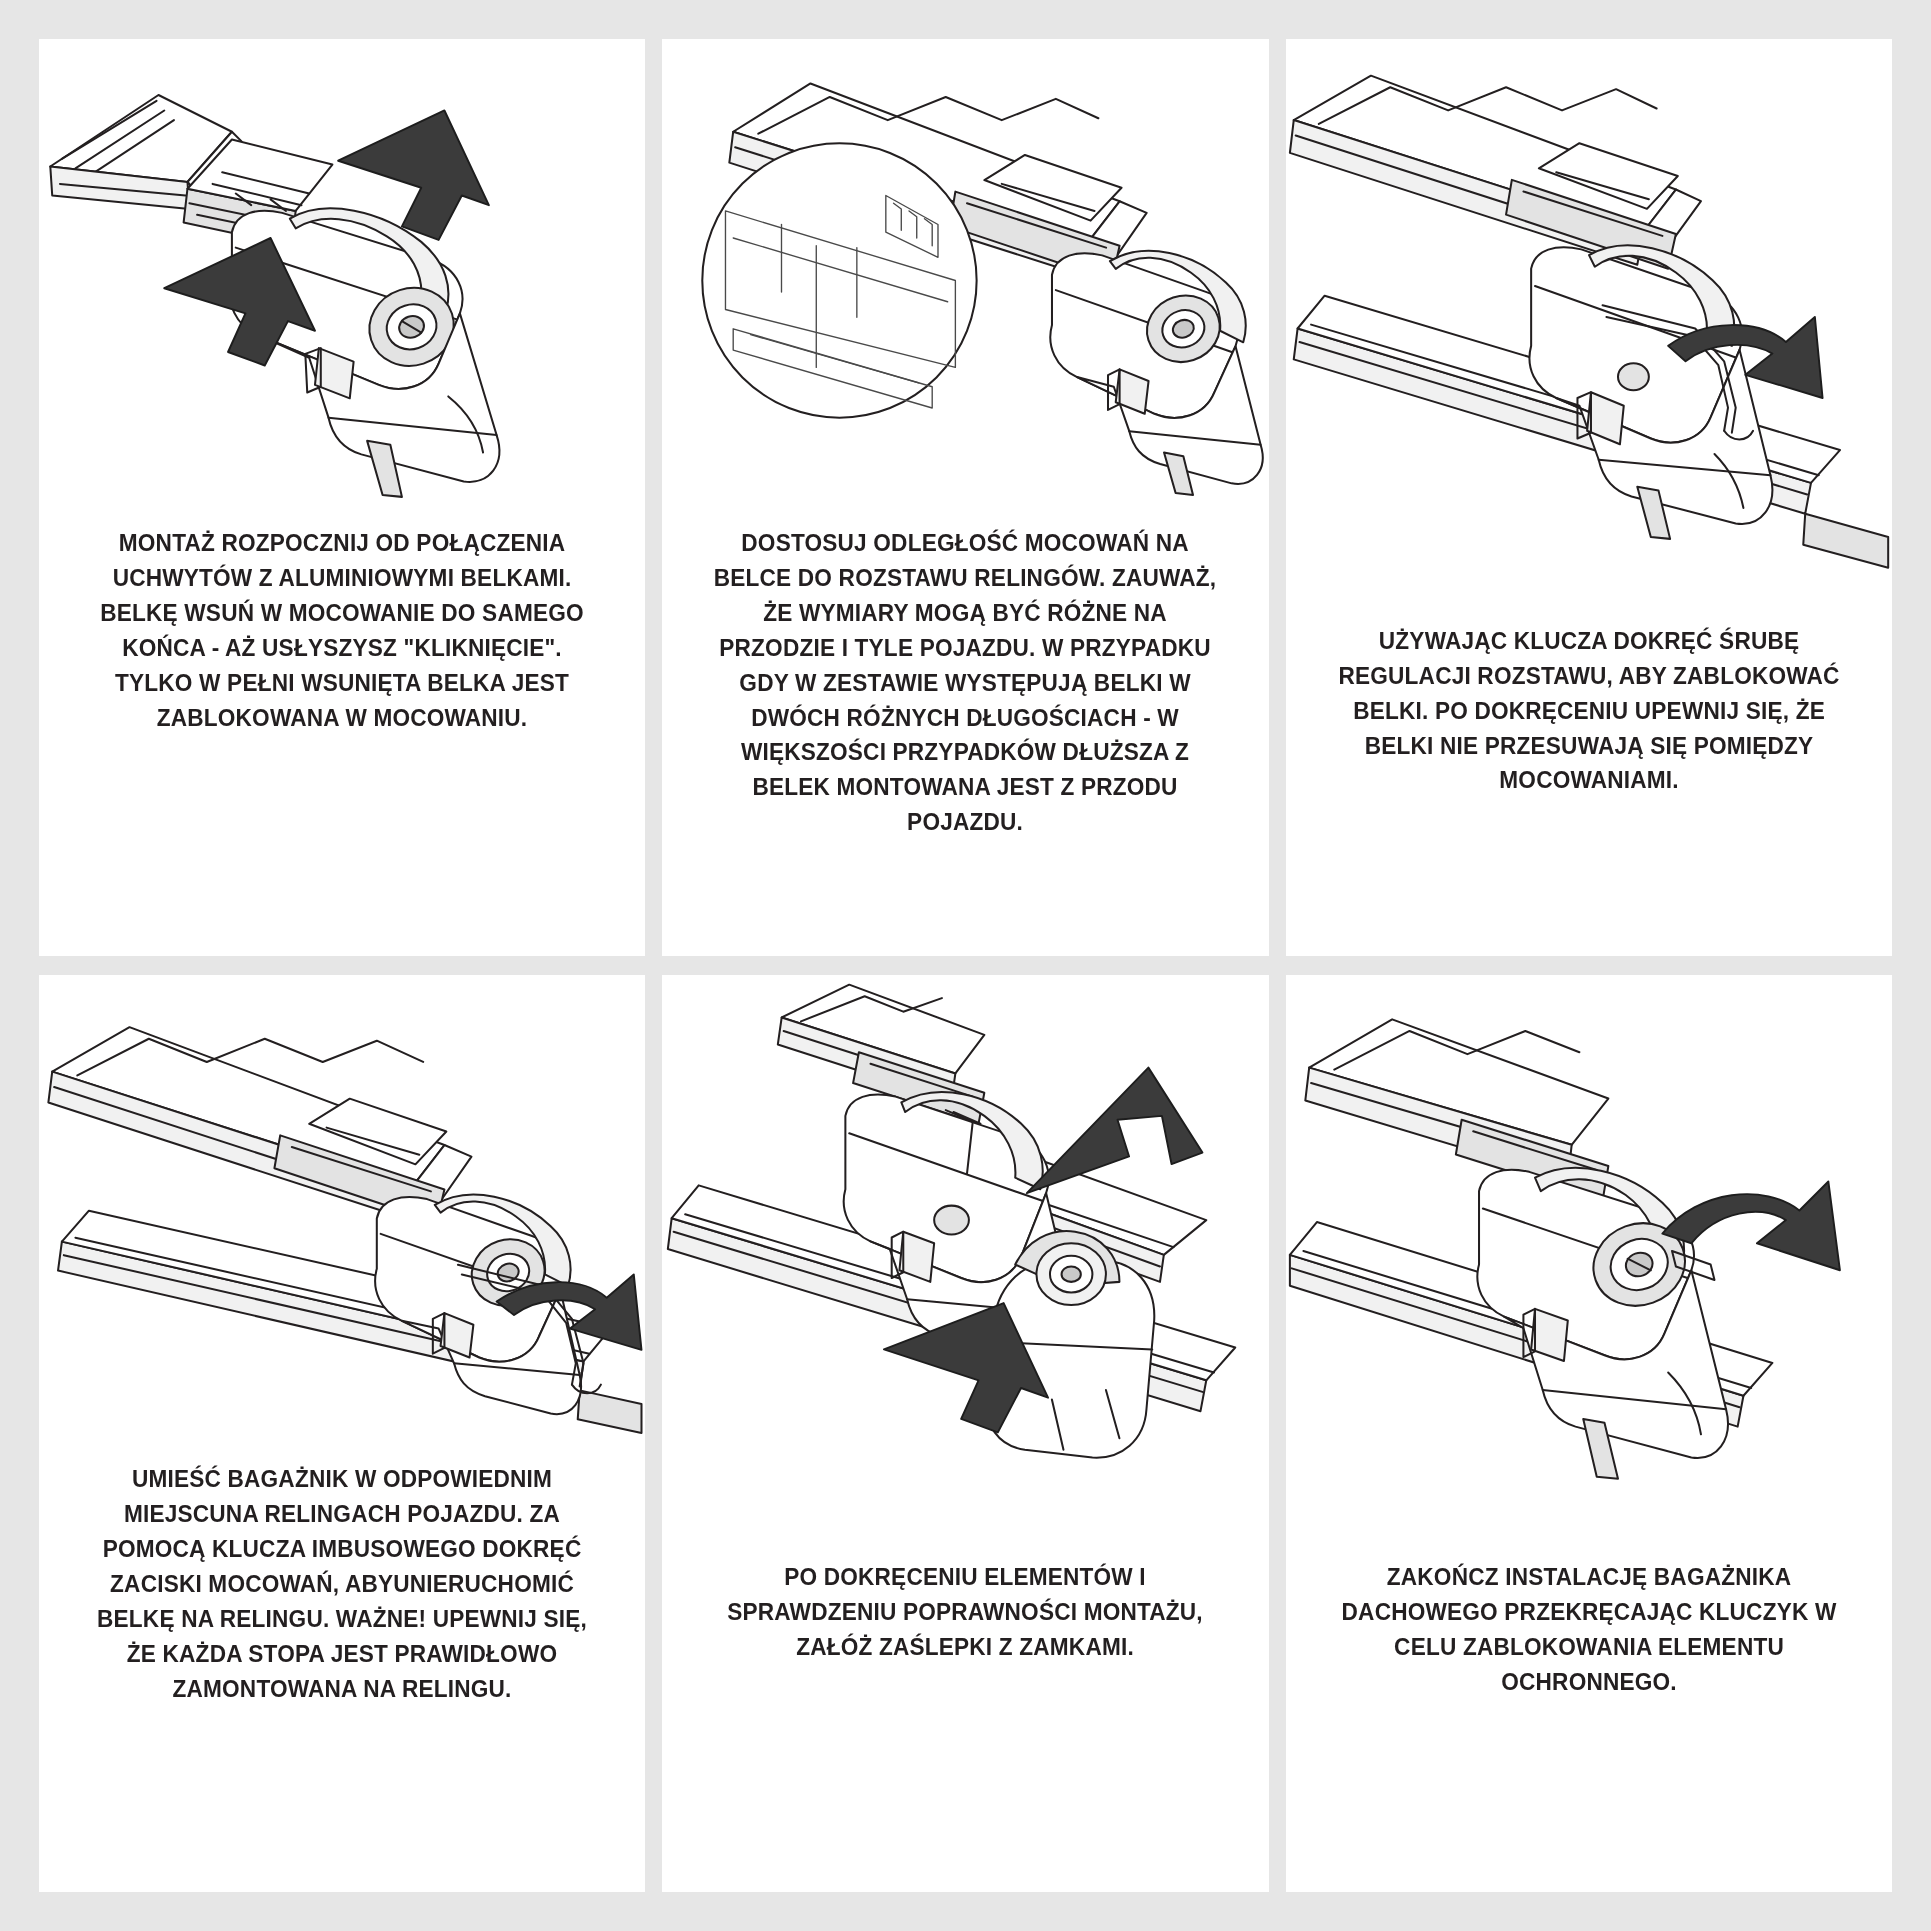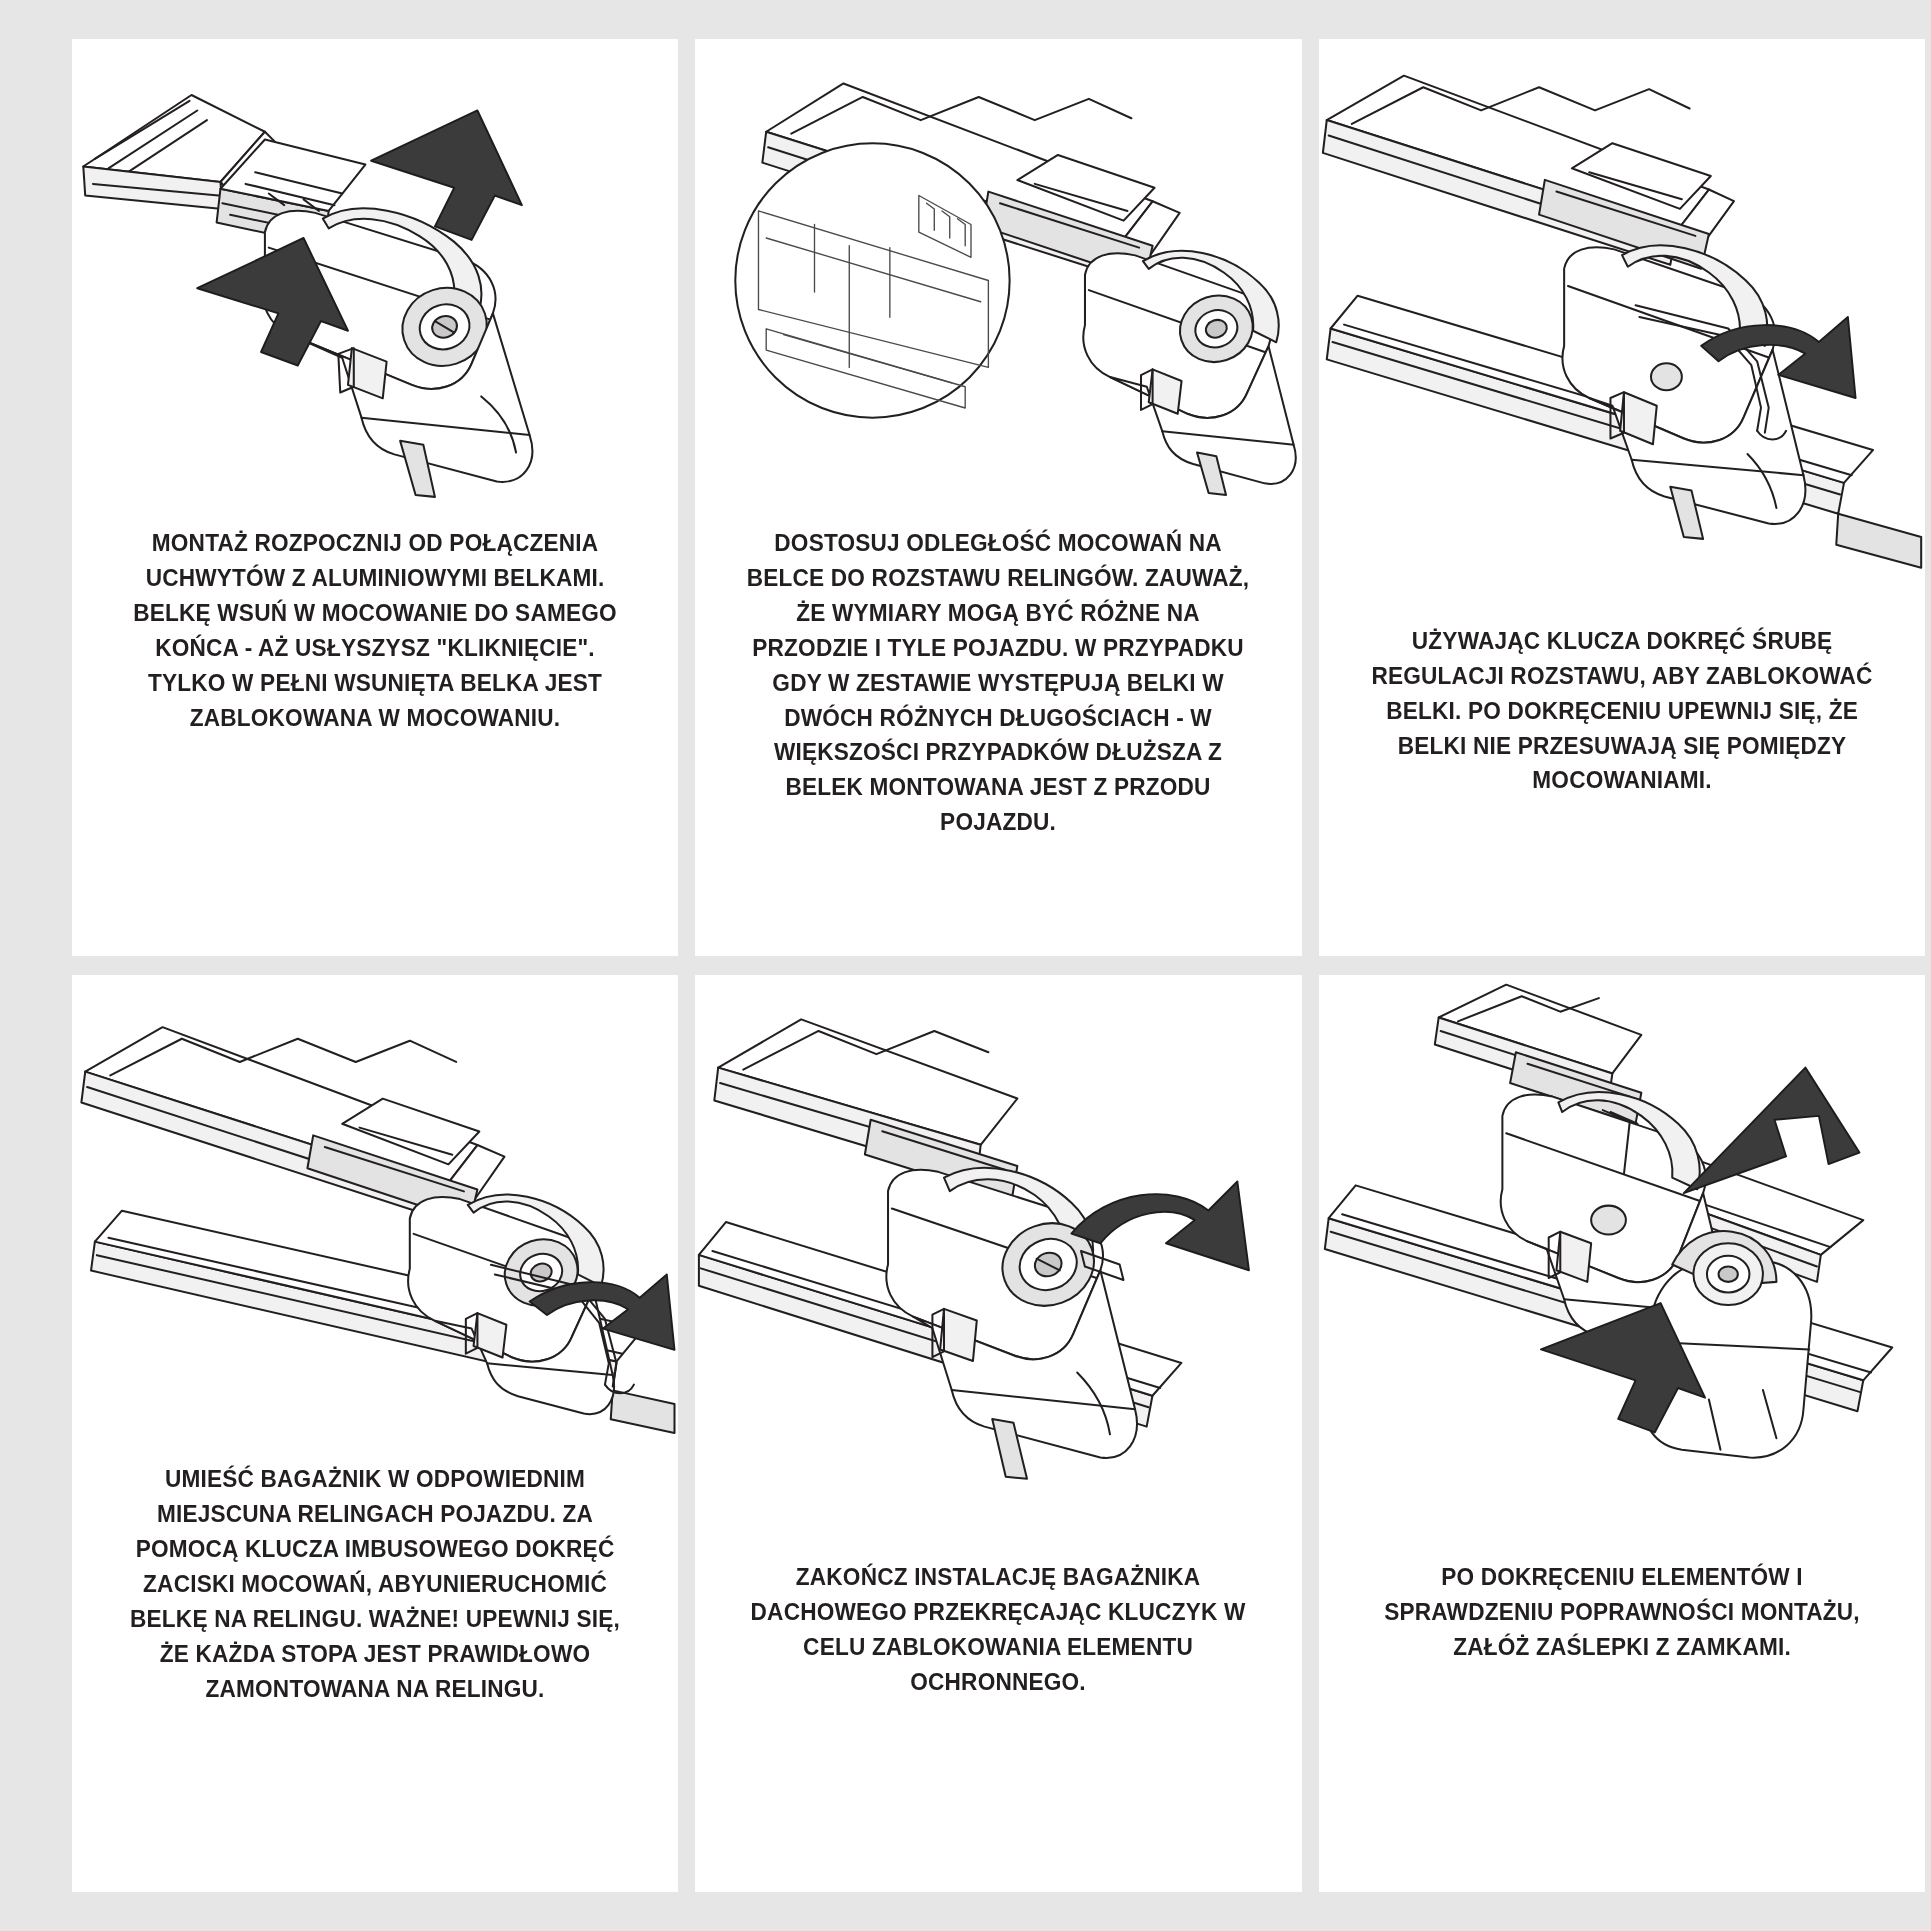--- a/index.html
+++ b/index.html
@@ -22,21 +22,20 @@
     background: #e6e6e6;
   }
   .grid {
     display: grid;
     grid-template-columns: repeat(3, 1fr);
     grid-template-rows: repeat(2, 1fr);
     column-gap: 17.4px;
     row-gap: 19.3px;
     width: 100%;
     height: 100%;
-    margin-left: 33px;
   }
   .panel {
     background: #ffffff;
     position: relative;
     display: flex;
     flex-direction: column;
     overflow: hidden;
   }
   .art {
     position: relative;
@@ -267,63 +266,20 @@
           </g>
         </svg>
       </div>
       <div class="caption">UMIEŚĆ BAGAŻNIK W ODPOWIEDNIM MIEJSCUNA RELINGACH POJAZDU. ZA POMOCĄ KLUCZA IMBUSOWEGO DOKRĘĆ ZACISKI MOCOWAŃ, ABYUNIERUCHOMIĆ BELKĘ NA RELINGU. WAŻNE! UPEWNIJ SIĘ, ŻE KAŻDA STOPA JEST PRAWIDŁOWO ZAMONTOWANA NA RELINGU.</div>
     </div>
 
     <div class="panel panel-row2">
       <div class="art">
         <svg viewBox="0 0 620 600" preserveAspectRatio="xMidYMid meet">
           <g>
-            <path class="fill-gr" d="M0 290 L470 436 L464 468 L0 322 Z"></path>
-            <path class="ln" d="M2 304 L466 448"></path>
-            <path class="fill-lt" d="M0 290 L28 256 L500 402 L470 436 Z"></path>
-            <path class="ln" d="M14 286 L478 428"></path>
-          </g>
-          <g>
-            <path class="fill-lt" d="M20 96 L106 46 L330 128 L292 176 Z"></path>
-            <path class="ln" d="M46 98 L124 58 L184 82 L244 58 L300 80"></path>
-            <path class="fill-gr" d="M20 96 L292 176 L288 212 L16 130 Z"></path>
-            <path class="ln" d="M22 112 L288 190"></path>
-            <path class="fill-gr2" d="M178 150 L330 198 L324 234 L172 186 Z"></path>
-            <path class="ln" d="M190 162 L318 202"></path>
-          </g>
-          <g>
-            <path class="fill-lt" d="M196 224 C200 204 222 198 248 204 L386 248 C414 258 424 284 416 306 L388 372 C378 396 350 404 326 394 L222 354 C200 344 190 322 196 300 Z"></path>
-            <path class="ln" d="M200 242 L412 314"></path>
-            <path class="fill-gr" d="M254 210 C294 188 352 204 386 236 C408 256 412 282 406 304 L380 292 C382 268 370 244 348 228 C316 206 282 208 260 224 Z"></path>
-            <path class="fill-lt" d="M222 354 L326 394 C350 404 378 396 388 372 L416 306 L452 450 C460 482 442 504 416 500 L296 468 C276 462 266 448 262 430 L242 366 Z"></path>
-            <path class="ln" d="M262 430 L452 450"></path>
-            <path class="fill-gr" d="M254 346 L288 358 L284 400 L250 388 Z"></path>
-            <path class="ln" d="M242 352 L254 346 L254 390 L242 396 Z"></path>
-            <path class="fill-gr2" d="M304 460 L318 520 L340 522 L326 464 Z"></path>
-            <path class="ln" d="M392 412 C410 430 422 452 426 476"></path>
-          </g>
-          <g>
-            <ellipse class="fill-gr2" cx="362" cy="300" rx="48" ry="42" transform="rotate(-20 362 300)"></ellipse>
-            <ellipse class="fill-lt" cx="362" cy="300" rx="30" ry="26" transform="rotate(-20 362 300)"></ellipse>
-            <ellipse class="fill-dk" cx="362" cy="300" rx="14" ry="12" transform="rotate(-20 362 300)"></ellipse>
-            <path class="ln" d="M350 294 L374 306"></path>
-            <path class="ln" d="M396 286 L436 300 L440 316 L400 302 Z"></path>
-          </g>
-          <g>
-            <path class="arrow" d="M386 268 C424 222 492 216 528 244 L558 214 L570 306 L484 278 L514 254 C488 238 444 244 416 278 Z"></path>
-          </g>
-        </svg>
-      </div>
-      <div class="caption">ZAKOŃCZ INSTALACJĘ BAGAŻNIKA DACHOWEGO PRZEKRĘCAJĄC KLUCZYK W CELU ZABLOKOWANIA ELEMENTU OCHRONNEGO.</div>
-    </div>
-
-    <div class="panel panel-row2">
-      <div class="art">
-        <svg viewBox="0 0 620 600" preserveAspectRatio="xMidYMid meet">
-          <g>
             <path class="fill-gr" d="M6 252 L560 420 L554 452 L2 284 Z"></path>
             <path class="ln" d="M8 266 L556 432"></path>
             <path class="fill-lt" d="M6 252 L34 218 L590 386 L560 420 Z"></path>
             <path class="ln" d="M20 248 L568 412"></path>
           </g>
           <g>
             <path class="fill-lt" d="M120 44 L190 10 L330 62 L300 102 Z"></path>
             <path class="ln" d="M140 48 L206 22 L246 38 L286 24"></path>
             <path class="fill-gr" d="M120 44 L300 102 L296 130 L116 72 Z"></path>
             <path class="ln" d="M122 58 L296 114"></path>
@@ -362,15 +318,58 @@
             <path class="arrow" d="M374 226 L480 188 L468 150 L514 146 L524 196 L556 184 L500 96 Z"></path>
           </g>
           <g>
             <path class="arrow" d="M226 388 L324 420 L306 460 L344 474 L368 428 L396 438 L350 340 Z"></path>
           </g>
         </svg>
       </div>
       <div class="caption">PO DOKRĘCENIU ELEMENTÓW I SPRAWDZENIU POPRAWNOŚCI MONTAŻU, ZAŁÓŻ ZAŚLEPKI Z ZAMKAMI.</div>
     </div>
 
+    <div class="panel panel-row2">
+      <div class="art">
+        <svg viewBox="0 0 620 600" preserveAspectRatio="xMidYMid meet">
+          <g>
+            <path class="fill-gr" d="M0 290 L470 436 L464 468 L0 322 Z"></path>
+            <path class="ln" d="M2 304 L466 448"></path>
+            <path class="fill-lt" d="M0 290 L28 256 L500 402 L470 436 Z"></path>
+            <path class="ln" d="M14 286 L478 428"></path>
+          </g>
+          <g>
+            <path class="fill-lt" d="M20 96 L106 46 L330 128 L292 176 Z"></path>
+            <path class="ln" d="M46 98 L124 58 L184 82 L244 58 L300 80"></path>
+            <path class="fill-gr" d="M20 96 L292 176 L288 212 L16 130 Z"></path>
+            <path class="ln" d="M22 112 L288 190"></path>
+            <path class="fill-gr2" d="M178 150 L330 198 L324 234 L172 186 Z"></path>
+            <path class="ln" d="M190 162 L318 202"></path>
+          </g>
+          <g>
+            <path class="fill-lt" d="M196 224 C200 204 222 198 248 204 L386 248 C414 258 424 284 416 306 L388 372 C378 396 350 404 326 394 L222 354 C200 344 190 322 196 300 Z"></path>
+            <path class="ln" d="M200 242 L412 314"></path>
+            <path class="fill-gr" d="M254 210 C294 188 352 204 386 236 C408 256 412 282 406 304 L380 292 C382 268 370 244 348 228 C316 206 282 208 260 224 Z"></path>
+            <path class="fill-lt" d="M222 354 L326 394 C350 404 378 396 388 372 L416 306 L452 450 C460 482 442 504 416 500 L296 468 C276 462 266 448 262 430 L242 366 Z"></path>
+            <path class="ln" d="M262 430 L452 450"></path>
+            <path class="fill-gr" d="M254 346 L288 358 L284 400 L250 388 Z"></path>
+            <path class="ln" d="M242 352 L254 346 L254 390 L242 396 Z"></path>
+            <path class="fill-gr2" d="M304 460 L318 520 L340 522 L326 464 Z"></path>
+            <path class="ln" d="M392 412 C410 430 422 452 426 476"></path>
+          </g>
+          <g>
+            <ellipse class="fill-gr2" cx="362" cy="300" rx="48" ry="42" transform="rotate(-20 362 300)"></ellipse>
+            <ellipse class="fill-lt" cx="362" cy="300" rx="30" ry="26" transform="rotate(-20 362 300)"></ellipse>
+            <ellipse class="fill-dk" cx="362" cy="300" rx="14" ry="12" transform="rotate(-20 362 300)"></ellipse>
+            <path class="ln" d="M350 294 L374 306"></path>
+            <path class="ln" d="M396 286 L436 300 L440 316 L400 302 Z"></path>
+          </g>
+          <g>
+            <path class="arrow" d="M386 268 C424 222 492 216 528 244 L558 214 L570 306 L484 278 L514 254 C488 238 444 244 416 278 Z"></path>
+          </g>
+        </svg>
+      </div>
+      <div class="caption">ZAKOŃCZ INSTALACJĘ BAGAŻNIKA DACHOWEGO PRZEKRĘCAJĄC KLUCZYK W CELU ZABLOKOWANIA ELEMENTU OCHRONNEGO.</div>
+    </div>
+
   </div>
 </div>
 
 
 </body></html>

